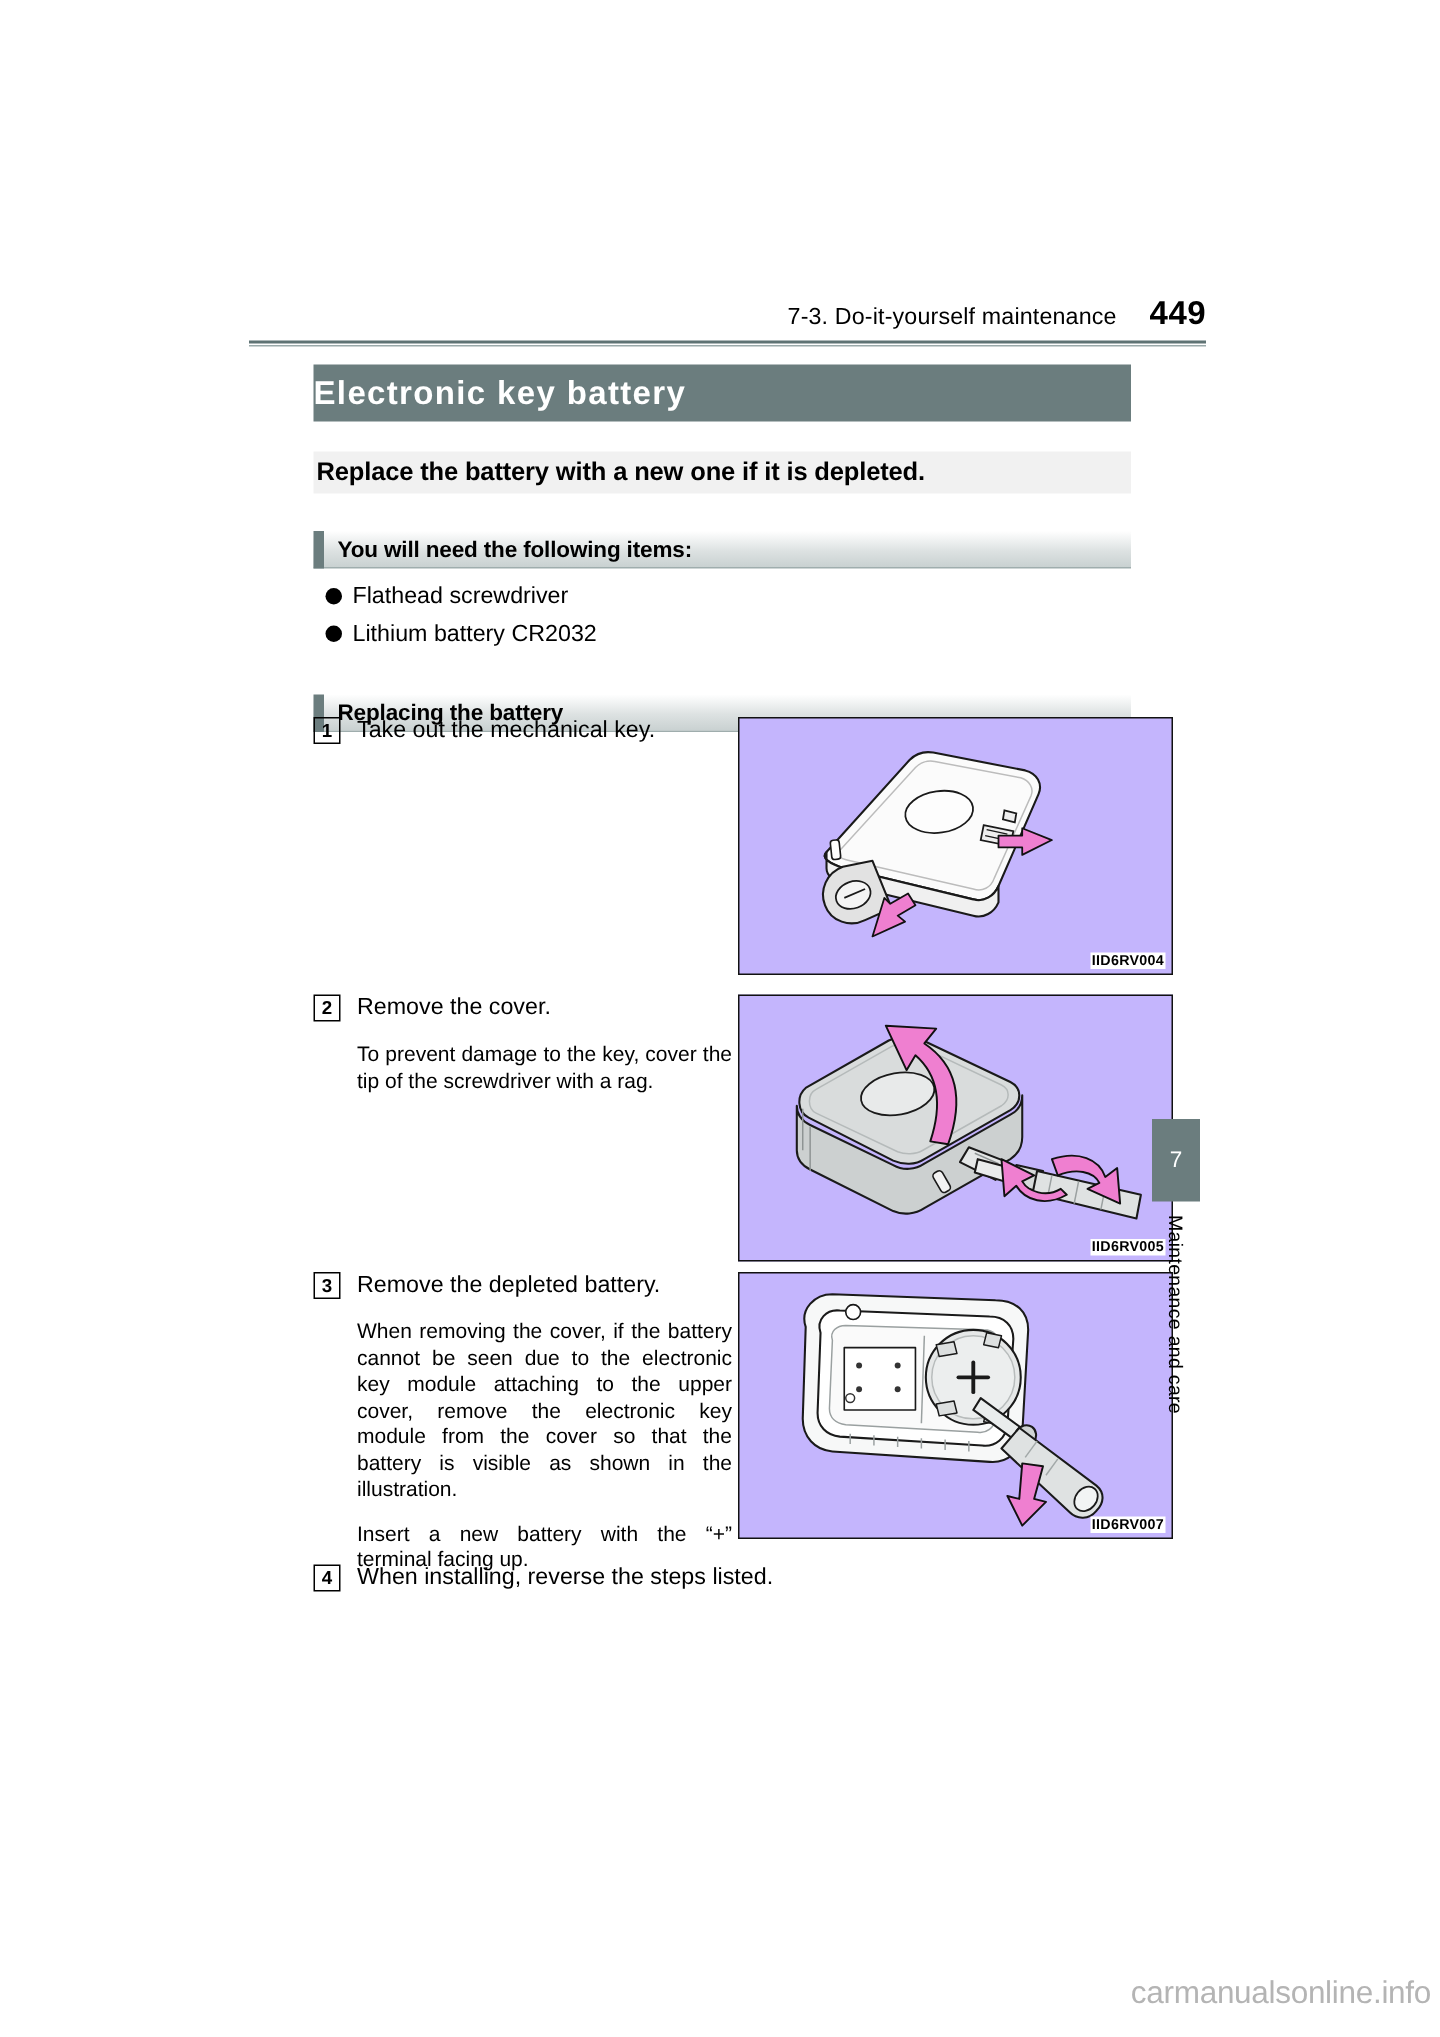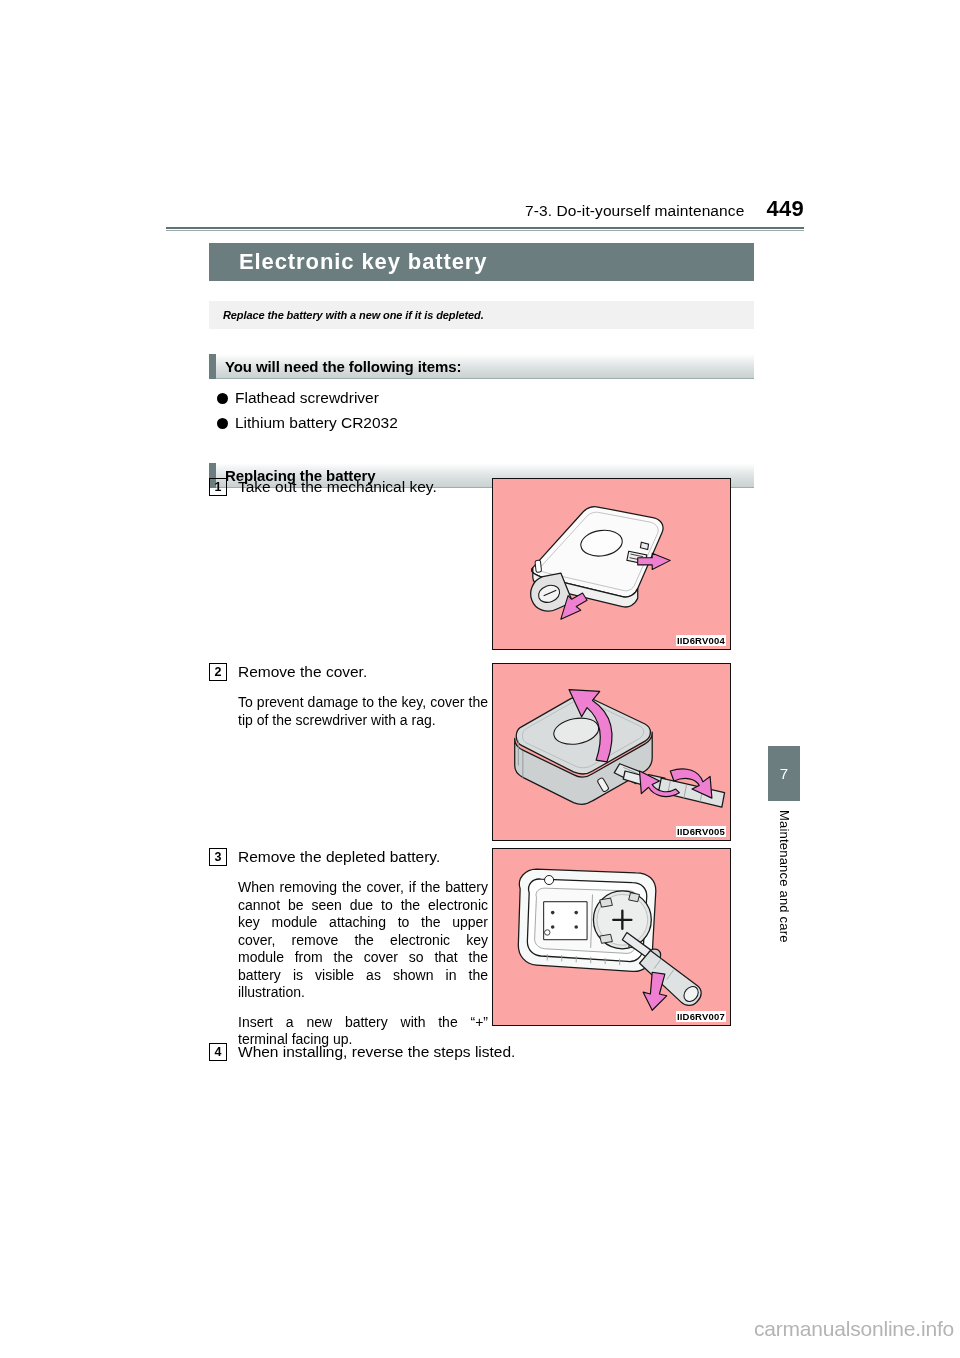--- a/index.html
+++ b/index.html
@@ -57,40 +57,39 @@
     height: 38px;
     background: #6b7d7e;
     display: flex;
     align-items: center;
   }
   .title-bar .title-text {
     color: #ffffff;
     font-size: 22px;
     font-weight: bold;
     letter-spacing: 0.9px;
-    padding-left: 30px;
+    padding-left: 0;
   }
 
   
   .lead-box {
     position: absolute;
     left: 209px;
     top: 301px;
     width: 545px;
     height: 28px;
     background: #f1f1f1;
     display: flex;
     align-items: center;
   }
   .lead-box .lead-text {
-    font-size: 11px;
-    font-weight: bold;
-    padding-left: 14px;
+    font-size: 17px;
+    font-weight: bold;
+    padding-left: 2px;
     letter-spacing: -0.1px;
-    font-style: italic;
   }
 
   
   .sec-head {
     position: absolute;
     left: 209px;
     width: 545px;
     height: 25px;
     background: linear-gradient(to bottom, #ffffff 0%, #dde2e2 55%, #c9d1d1 100%);
     display: flex;
@@ -182,24 +181,24 @@
 
   #step1 { top: 476px; }
   #step2 { top: 661px; }
   #step3 { top: 846px; }
   #step4 { top: 1041px; width: 460px; }
 
   
   .figure {
     position: absolute;
     left: 492px;
-    width: 239px;
+    width: 290px;
     border: 1px solid #111;
     box-sizing: border-box;
-    background: #fca5a5;
+    background: #c4b5fd;
     overflow: hidden;
   }
   #fig1 { top: 478px; height: 172px; }
   #fig2 { top: 663px; height: 178px; }
   #fig3 { top: 848px; height: 178px; }
   .figure svg { display: block; width: 100%; height: 100%; }
   .fig-code {
     position: absolute;
     right: 4px;
     bottom: 3px;

